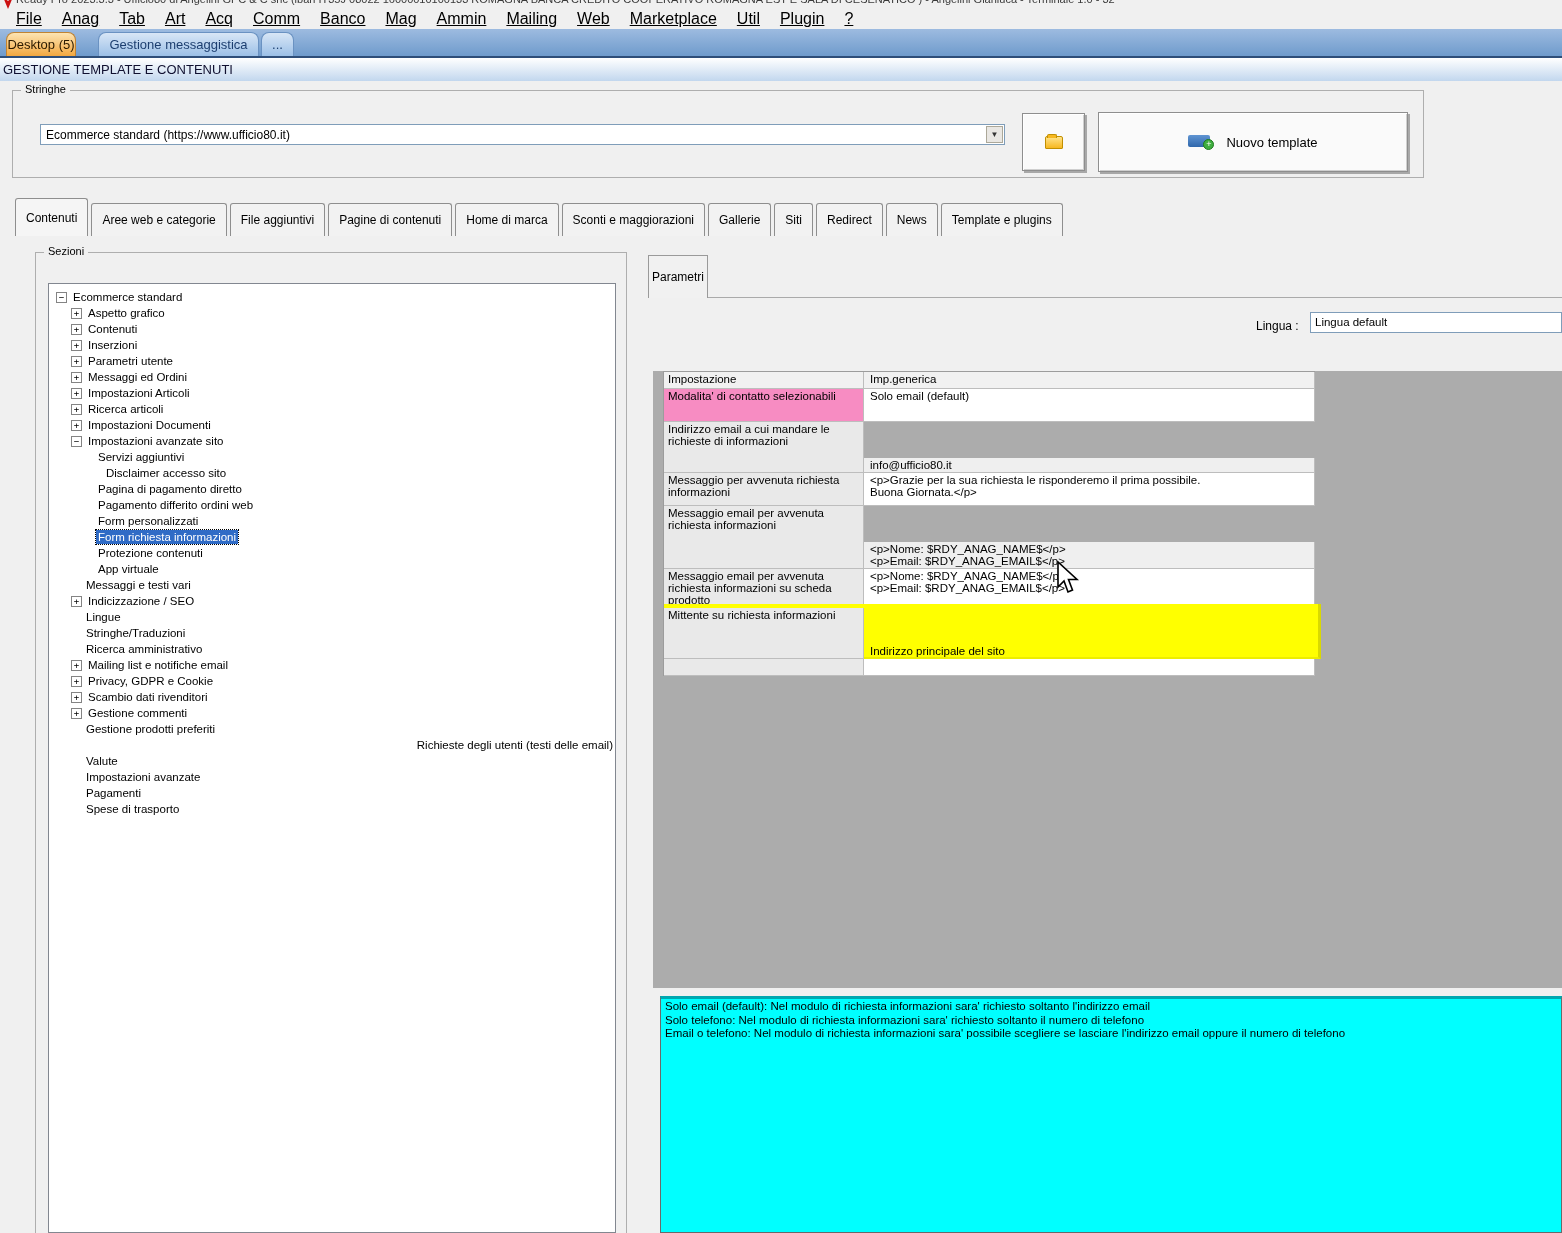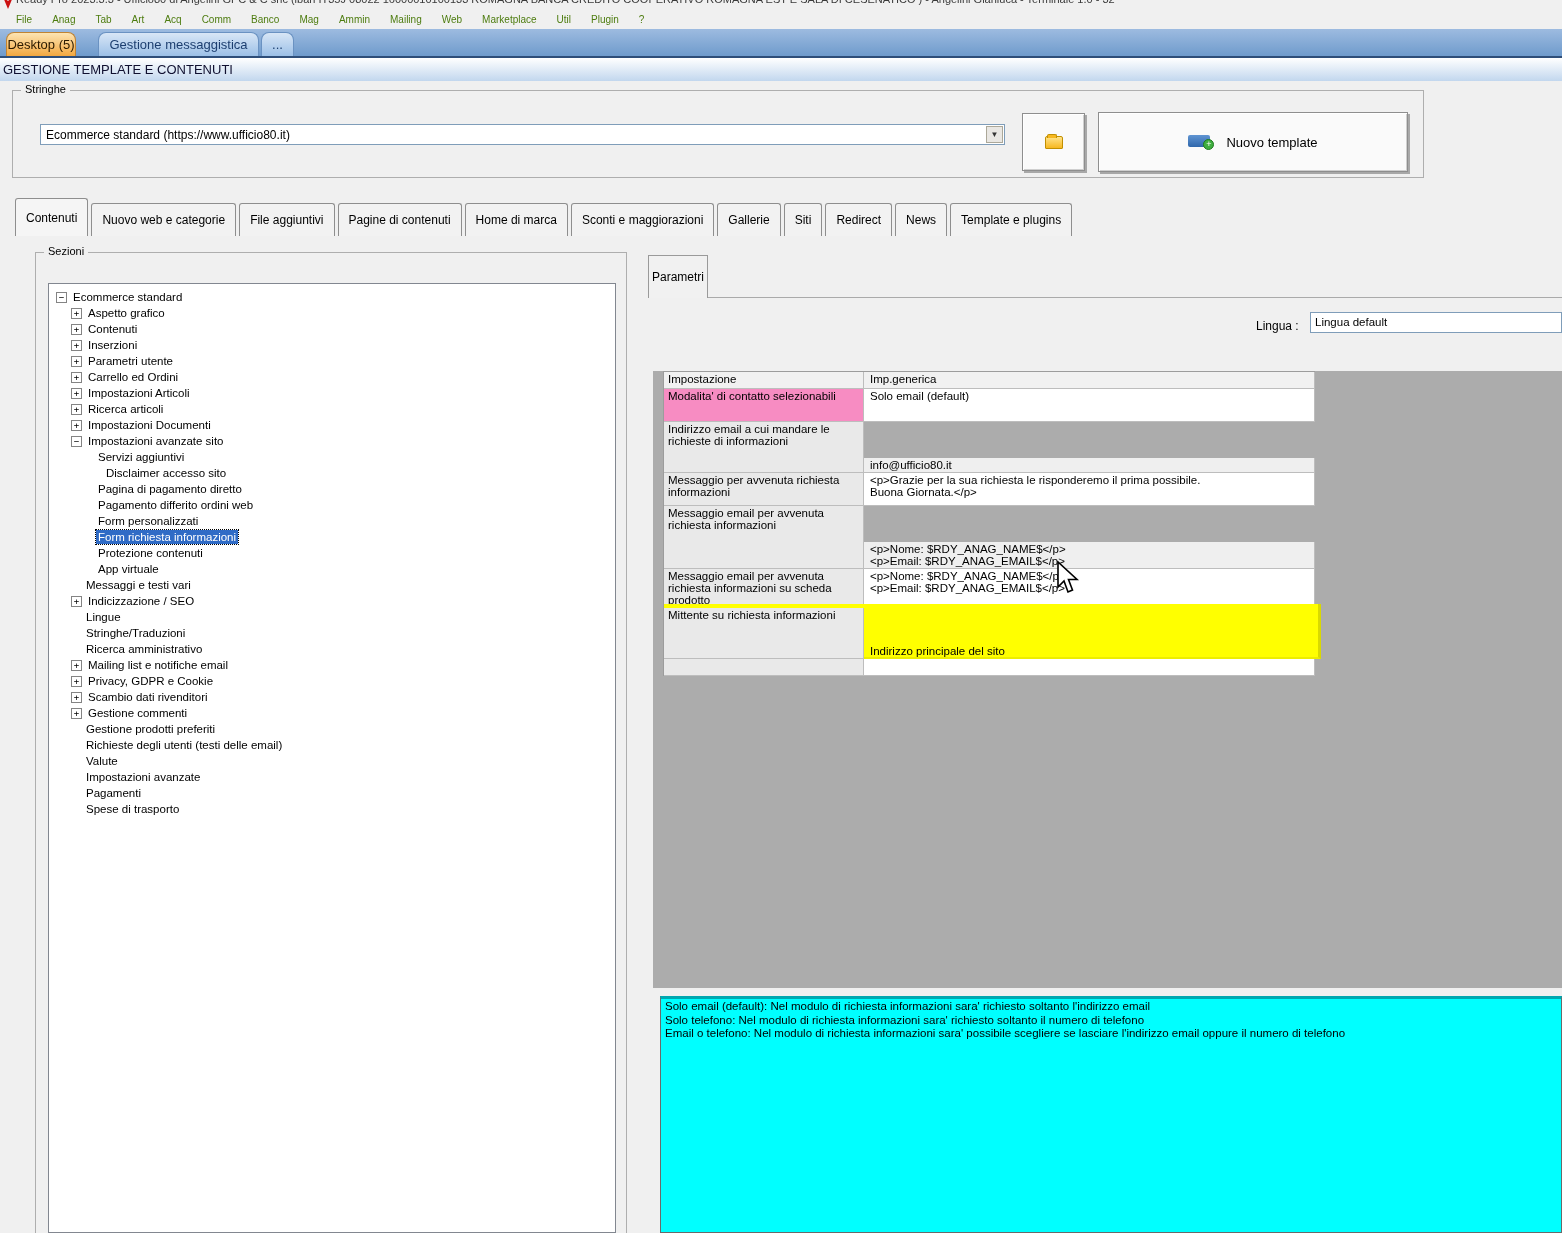--- a/index.html
+++ b/index.html
@@ -7,21 +7,21 @@
   body { position:relative; background:#F0F0F0; font-family:"Liberation Sans","DejaVu Sans",sans-serif; color:#000; }
   .abs { position:absolute; }
 
   
   #titlebar { left:0; top:0; width:1562px; height:9px; background:#F0F0F0; overflow:hidden; }
   #titlebar .ttext { position:absolute; left:16px; top:-7px; font-size:11px; color:#3a3a3a; white-space:nowrap; }
   #applogo { position:absolute; left:2px; top:-3px; }
 
   
   #menubar { left:0; top:9px; width:1562px; height:20px; display:flex; align-items:center; padding-left:6px; }
-  .menu-item { font-size:10px; padding:2px 10px; color:#4d7c0f; cursor:default; }
+  .menu-item { font-size:16px; padding:2px 10px; color:#000000; cursor:default;text-decoration:underline; }
 
   
   #tabbar { left:0; top:29px; width:1562px; height:27px; background:linear-gradient(#9dbbe0,#6f9bcc); }
   .ws-tab { position:absolute; bottom:0; height:24px; border-radius:8px 8px 0 0; display:flex; align-items:center; justify-content:center; font-size:13px; cursor:default; }
   .ws-orange { background:linear-gradient(#fde4b2,#f3a840); border:1px solid #c18433; border-bottom:none; color:#2b1a00; }
   .ws-blue { background:linear-gradient(#d8e6f6,#9cc0e7); border:1px solid #6a92c2; border-bottom:none; color:#1d3f70; }
 
   
   #pageheader { left:0; top:56px; width:1562px; height:25px; border-top:2px solid #2e4e79;
     background:linear-gradient(#ffffff,#c2d7ee); display:flex; align-items:center; padding-left:3px;
@@ -136,21 +136,21 @@
 <div id="newtplbtn" class="abs winbtn">
   <span class="newtpl-glyph">
     <span class="bar"></span>
       <span class="plus">+</span>
   </span>
   <span>Nuovo template</span>
 </div>
 
 <div id="ctabs" class="abs">
     <div class="ctab active">Contenuti</div>
-    <div class="ctab">Nuovo web e categorie</div>
+    <div class="ctab">Aree web e categorie</div>
     <div class="ctab">File aggiuntivi</div>
     <div class="ctab">Pagine di contenuti</div>
     <div class="ctab">Home di marca</div>
     <div class="ctab">Sconti e maggiorazioni</div>
     <div class="ctab">Gallerie</div>
     <div class="ctab">Siti</div>
     <div class="ctab">Redirect</div>
     <div class="ctab">News</div>
     <div class="ctab">Template e plugins</div>
   </div>
@@ -174,21 +174,21 @@
     <div class="tree-item" style="padding-left: 22px;">
       <span class="expbox">+</span>
       <span class="tree-label">Inserzioni</span>
     </div>
     <div class="tree-item" style="padding-left: 22px;">
       <span class="expbox">+</span>
       <span class="tree-label">Parametri utente</span>
     </div>
     <div class="tree-item" style="padding-left: 22px;">
       <span class="expbox">+</span>
-      <span class="tree-label">Carrello ed Ordini</span>
+      <span class="tree-label">Messaggi ed Ordini</span>
     </div>
     <div class="tree-item" style="padding-left: 22px;">
       <span class="expbox">+</span>
       <span class="tree-label">Impostazioni Articoli</span>
     </div>
     <div class="tree-item" style="padding-left: 22px;">
       <span class="expbox">+</span>
       <span class="tree-label">Ricerca articoli</span>
     </div>
     <div class="tree-item" style="padding-left: 22px;">
@@ -251,21 +251,21 @@
       <span class="expbox">+</span>
       <span class="tree-label">Scambio dati rivenditori</span>
     </div>
     <div class="tree-item" style="padding-left: 22px;">
       <span class="expbox">+</span>
       <span class="tree-label">Gestione commenti</span>
     </div>
     <div class="tree-item" style="padding-left: 35px;">
       <span class="tree-label">Gestione prodotti preferiti</span>
     </div>
-    <div class="tree-item" style="padding-left: 35px;">
+    <div class="tree-item" style=" justify-content: flex-end;">
       <span class="tree-label">Richieste degli utenti (testi delle email)</span>
     </div>
     <div class="tree-item" style="padding-left: 35px;">
       <span class="tree-label">Valute</span>
     </div>
     <div class="tree-item" style="padding-left: 35px;">
       <span class="tree-label">Impostazioni avanzate</span>
     </div>
     <div class="tree-item" style="padding-left: 35px;">
       <span class="tree-label">Pagamenti</span>

